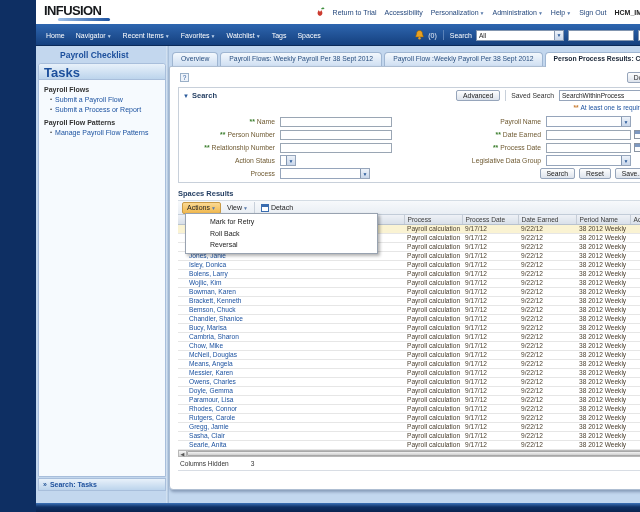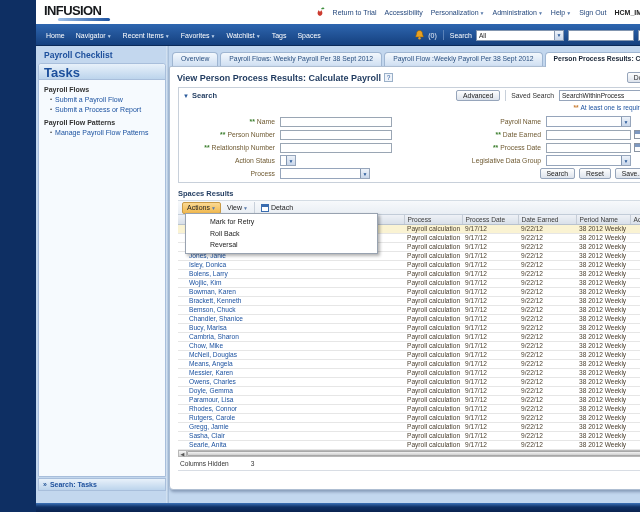--- a/index.html
+++ b/index.html
@@ -42,21 +42,21 @@
             font-size:8px; line-height:9px; text-align:center; cursor:pointer; }
 
   
   .workspace-bg { position:absolute; left:0; top:46px; width:640px; height:457px; background:#c3d7ee; }
   .right-edge { position:absolute; left:630px; top:46px; width:10px; height:466px;
                 background:linear-gradient(90deg,#1d4788,#0c2a58); }
   .bottombar { position:absolute; left:0; top:503px; width:640px; height:9px;
                background:linear-gradient(#3c72b8,#0f3064 45%,#0a2350); }
 
   
-  .sidebar-title { position:absolute; left:8px; top:50px; font-size:8.5px; font-weight:bold; color:#1c4f9c; }
+  .sidebar-title { position:absolute; left:24px; top:50px; font-size:8.5px; font-weight:bold; color:#1c4f9c; }
   .tasks-panel { position:absolute; left:2px; top:63px; width:128px; height:414px;
                  background:#f6fafe; border:1px solid #a8bedb; border-radius:3px 3px 0 0; }
   .tasks-header { height:16px; background:linear-gradient(#e8f1fa,#bcd4ec);
                   border-bottom:1px solid #a8bedb; font-size:13px; font-weight:bold;
                   color:#1c4f9c; padding:1px 5px; border-radius:3px 3px 0 0; }
   .tasks-body { padding:6px 5px; font-size:7px; }
   .task-section-heading { font-weight:bold; color:#333; margin-bottom:3px; }
   .task-link-row { display:flex; gap:3px; margin:0 0 3px 6px; }
   .bullet { color:#444; font-size:6px; }
   .task-link { color:#1c52a0; cursor:pointer; }
@@ -240,21 +240,20 @@
 
   <div class="tabs">
     <div class="tab">Overview</div>
     <div class="tab">Payroll Flows: Weekly Payroll Per 38 Sept 2012</div>
     <div class="tab">Payroll Flow :Weekly Payroll Per 38 Sept 2012</div>
     <div class="tab active">Person Process Results: Calculate Payroll</div>
   </div>
 
   <div class="card">
     <div class="title-row">
-      <span class="page-title">View Person Process Results: Calculate Payroll</span>
       <span class="help-icon">?</span>
       <span class="spacer"></span>
       <button class="btn">Done</button>
     </div>
 
     <div class="search-box">
       <div class="sb-header">
         <span class="disclosure">▼</span>
         <span class="sb-title">Search</span>
         <div class="sb-right">

